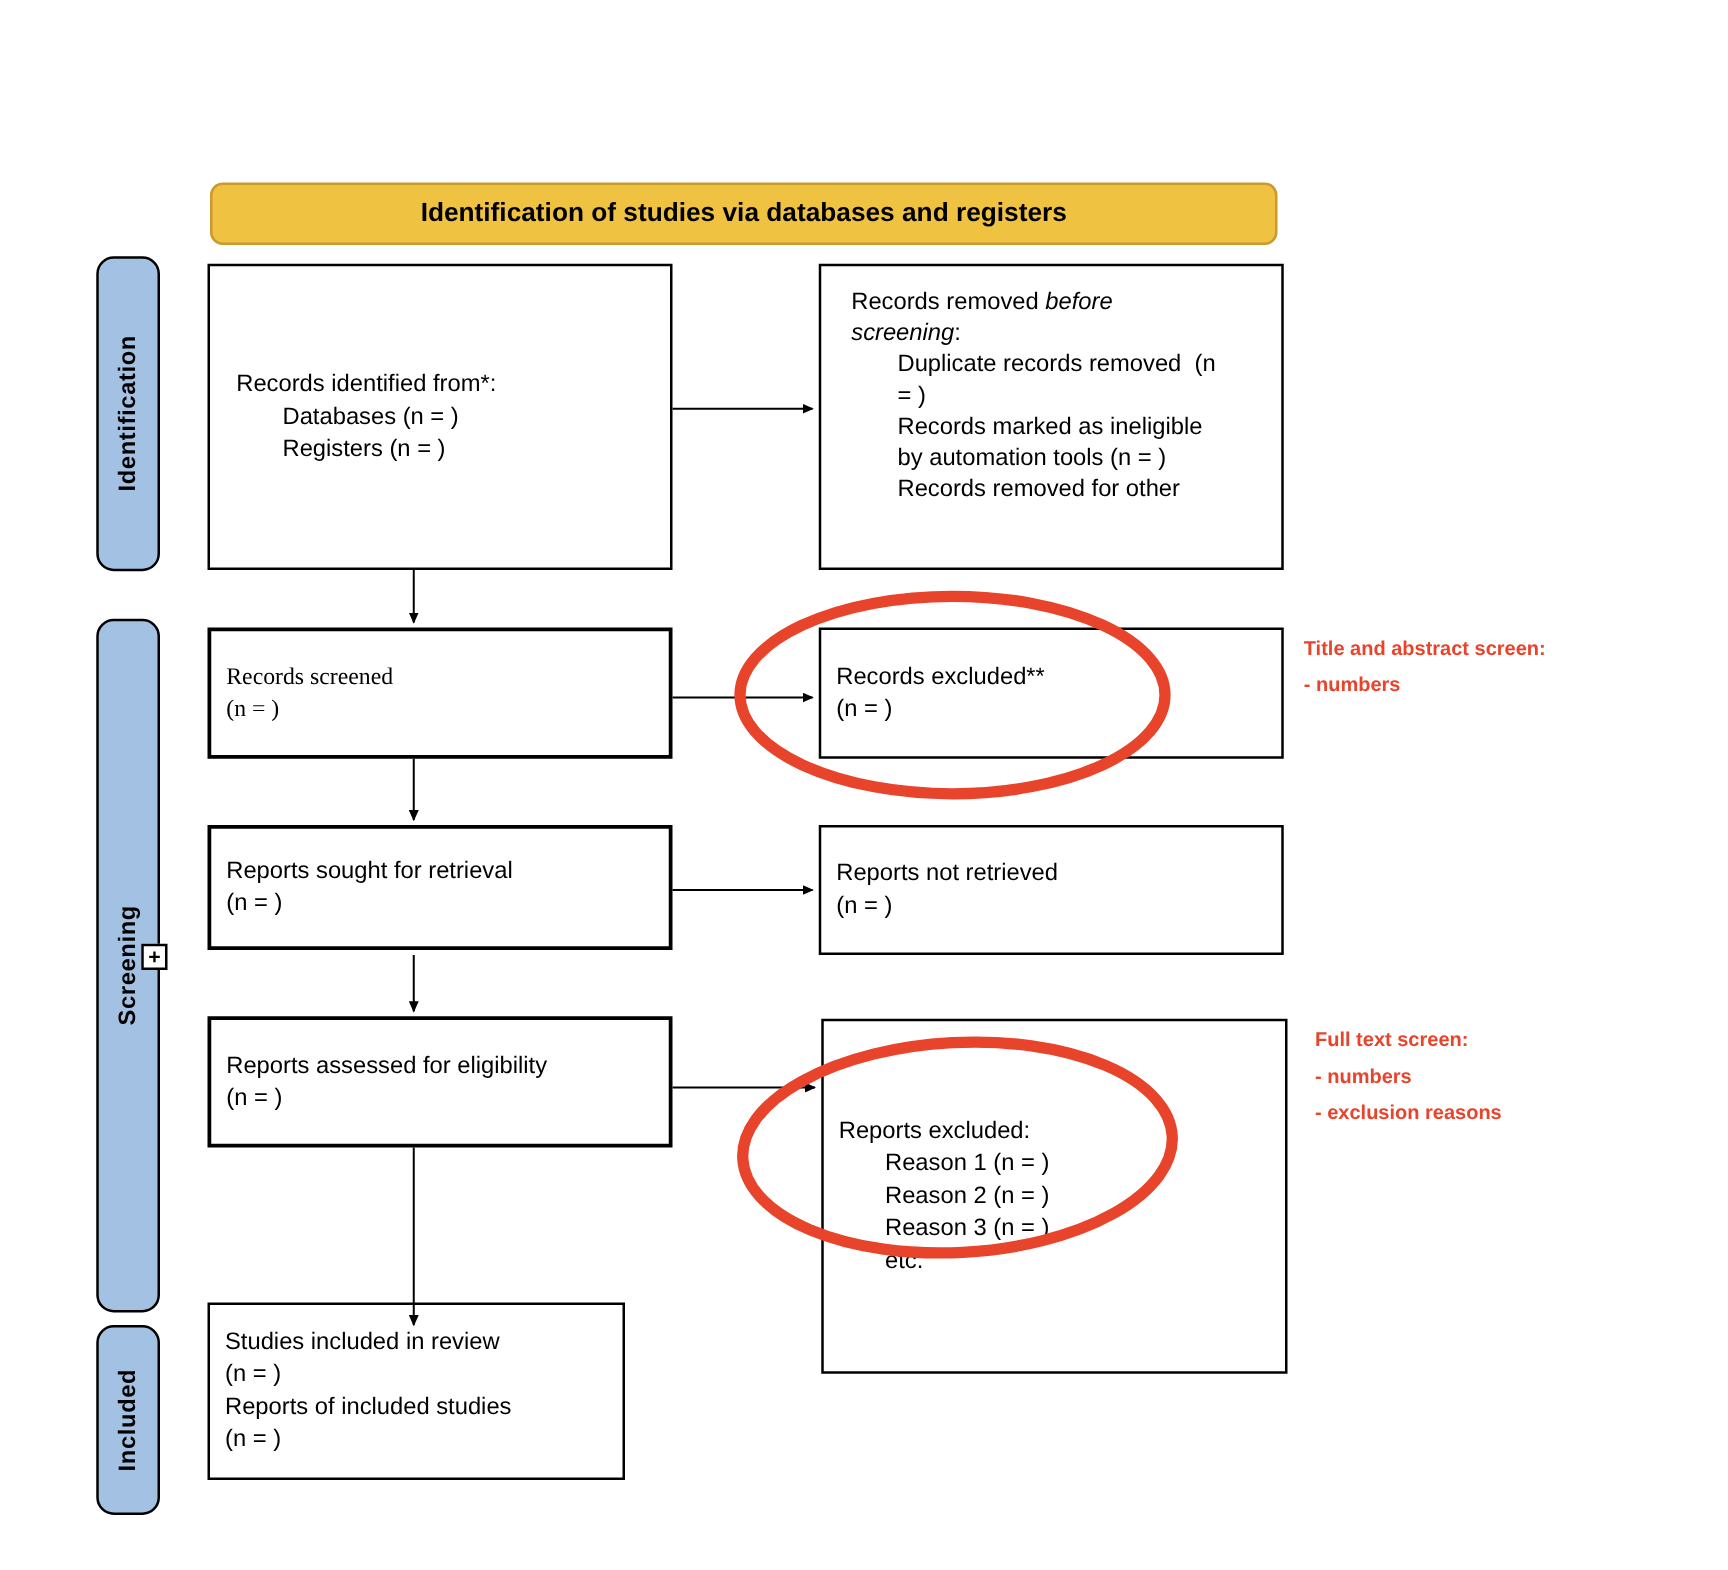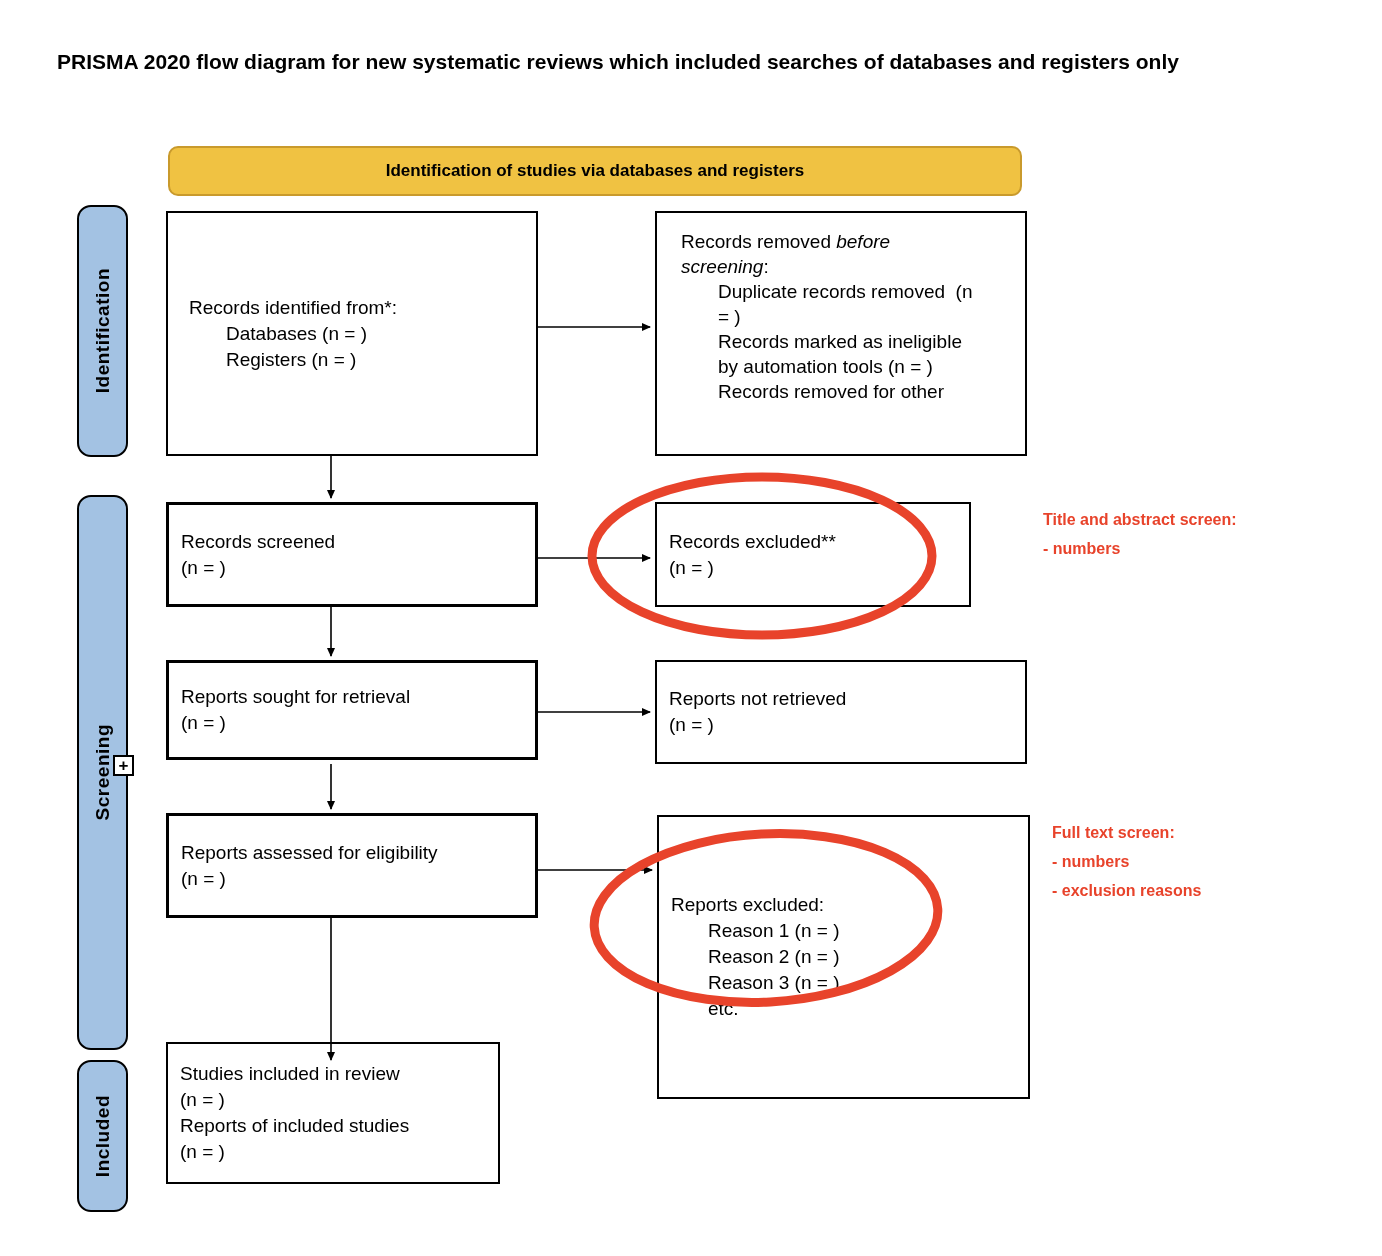--- a/index.html
+++ b/index.html
@@ -27,21 +27,21 @@
     white-space: nowrap;
   }
   .stage-header {
     position: absolute;
     left: 168px; top: 146px;
     width: 854px; height: 50px;
     background: var(--header-fill);
     border: 2.5px solid var(--header-border);
     border-radius: 10px;
     display: flex; align-items: center; justify-content: center;
-    font-size: 17px; font-weight: bold; color: #000;
+    font-size: 21px; font-weight: bold; color: #000;
   }
   .sidebar {
     position: absolute;
     left: 77px;
     width: 51px;
     background: var(--sidebar-fill);
     border: 2.5px solid #000;
     border-radius: 14px;
     display: flex; align-items: center; justify-content: center;
   }
@@ -102,21 +102,20 @@
     font-size: 17px; font-weight: bold; color: #000;
     line-height: 1;
     cursor: pointer;
   }
 </style>
 </head>
 <body>
 
 <div class="canvas">
 
-  <div class="doc-title">PRISMA 2020 flow diagram for new systematic reviews which included searches of databases and registers only</div>
 
   <div class="stage-header">
     <span>Identification of studies via databases and registers</span>
   </div>
 
   <div class="sidebar" style="top:205px; height:252px;">
     <span class="vtext">Identification</span>
   </div>
   <div class="sidebar" style="top:495px; height:555px;">
     <span class="vtext">Screening</span>
@@ -134,26 +133,26 @@
   <div class="flow-box top-align" style="left:655px; top:211px; width:372px; height:245px;">
     <div class="line"><span>Records removed </span><i>before</i></div>
     <div class="line"><i>screening</i><span>:</span></div>
     <div class="line indent">Duplicate records removed  (n</div>
     <div class="line indent">= )</div>
     <div class="line indent">Records marked as ineligible</div>
     <div class="line indent">by automation tools (n = )</div>
     <div class="line indent">Records removed for other</div>
   </div>
 
-  <div class="flow-box border-3" style="left:166px; top:502px; width:372px; height:105px;">
+  <div class="flow-box border-3" style="left:166px; top:502px; width:372px; height:105px;font-family:Liberation Serif, serif;">
     <div class="line">Records screened</div>
     <div class="line">(n = )</div>
   </div>
 
-  <div class="flow-box border-25" style="left:655px; top:502px; width:316px; height:105px;">
+  <div class="flow-box border-25" style="left:655px; top:502px; width:372px; height:105px;">
     <div class="line">Records excluded**</div>
     <div class="line">(n = )</div>
   </div>
 
   <div class="flow-box border-3" style="left:166px; top:660px; width:372px; height:100px;">
     <div class="line">Reports sought for retrieval</div>
     <div class="line">(n = )</div>
   </div>
 
   <div class="flow-box" style="left:655px; top:660px; width:372px; height:104px;">

